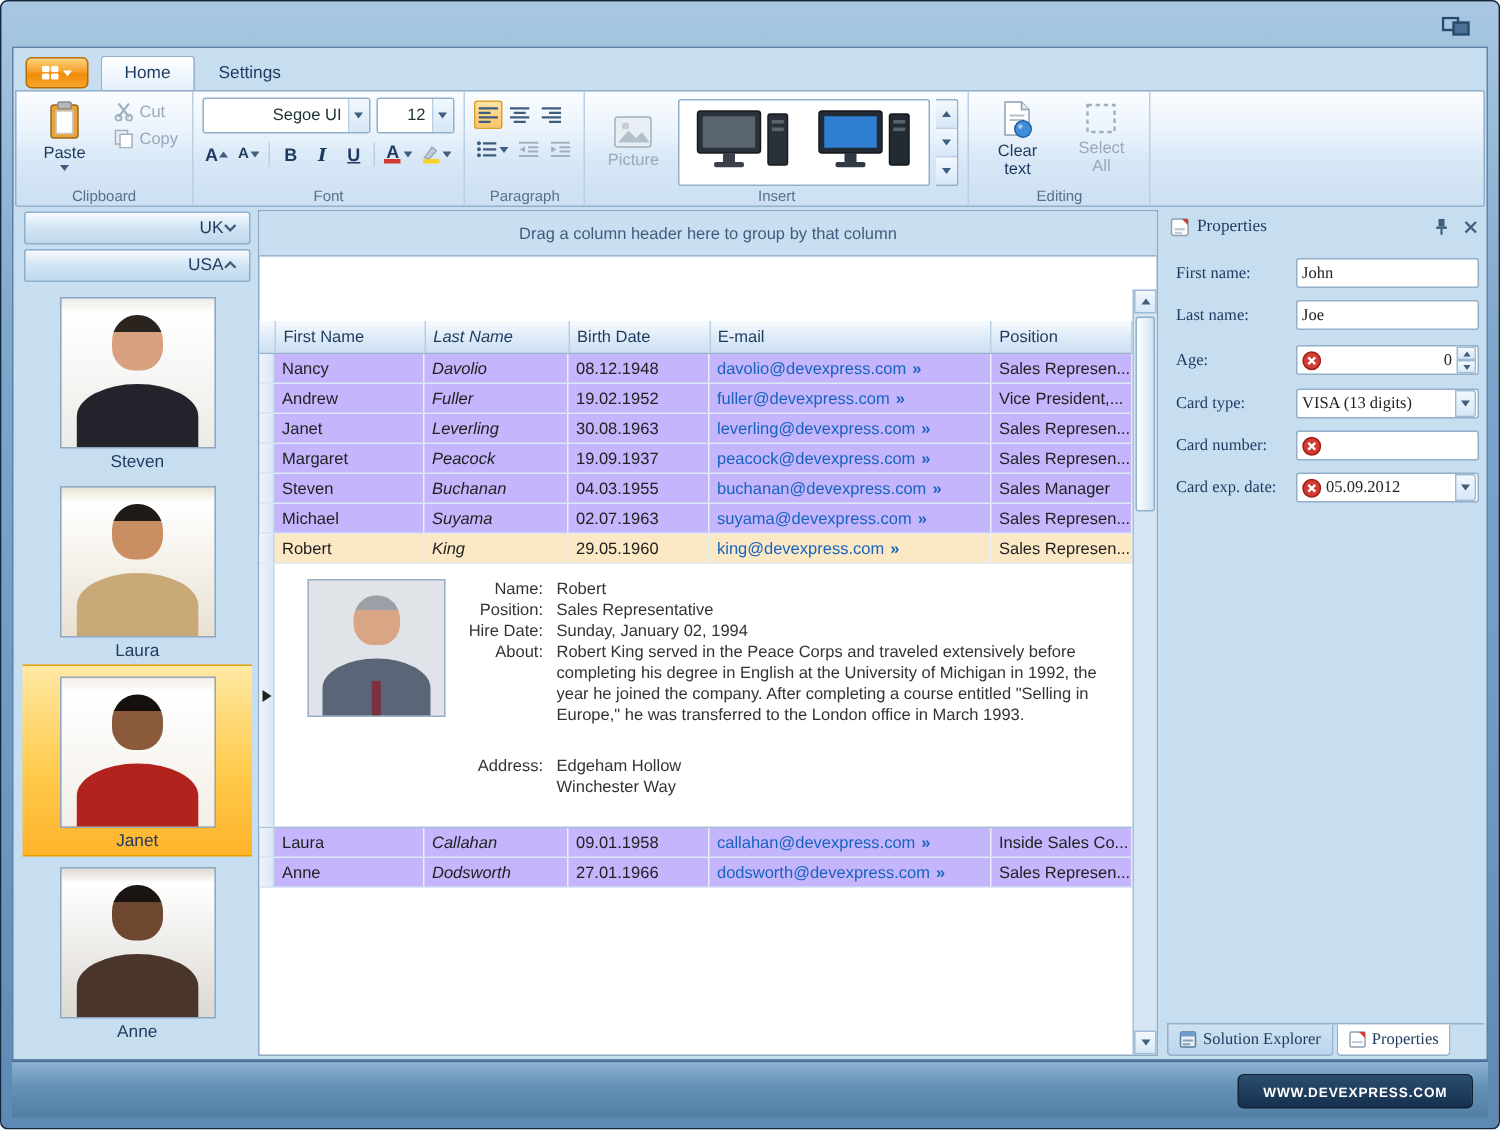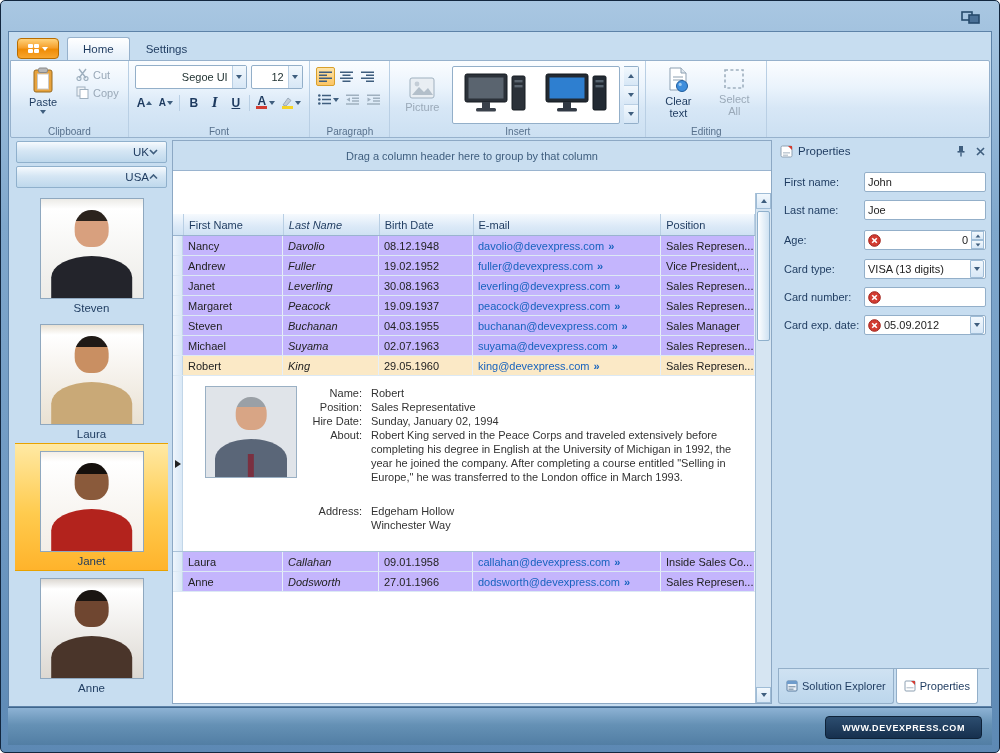--- a/index.html
+++ b/index.html
@@ -106,35 +106,35 @@
   .drow{display:flex;line-height:14px;margin-bottom:0px;}
   .dl{width:64px;text-align:right;padding-right:9px;flex:none;color:#333;}
   .dv{flex:1;}
 
   .vscroll{position:absolute;right:0;top:52px;bottom:0;width:16px;background:#d6e5f2;border-left:1px solid #aac2d8;}
   .varrow{position:absolute;left:0;right:0;height:16px;background:linear-gradient(#f2f8fd,#d7e7f6);border:1px solid #9fbcd6;display:flex;align-items:center;justify-content:center;cursor:pointer;}
   .varrow.top{top:0;} .varrow.bot{bottom:0;}
   .vthumb{position:absolute;left:1px;right:1px;top:18px;height:130px;background:linear-gradient(90deg,#fdfeff,#cfe2f2);border:1px solid #8fb0cc;border-radius:2px;cursor:pointer;}
 
   
-  .propspanel{position:absolute;left:767px;top:0;width:215px;height:564px;}
+  .propspanel{position:absolute;left:767px;top:0;width:215px;height:564px;font-family:Liberation Serif, serif;}
   .phdr{height:22px;display:flex;align-items:center;gap:5px;padding:0 4px;font-size:11.5px;color:#1d3a5f;}
   .phdr .sp{flex:1;}
   .pico{width:14px;height:14px;display:flex;align-items:center;justify-content:center;cursor:pointer;}
   .pfield{position:absolute;left:6px;right:5px;height:20px;}
   .plabel{position:absolute;left:2px;top:4px;font-size:11px;color:#1d3a5f;white-space:nowrap;}
   .pinput{position:absolute;left:82px;right:0;top:0;height:20px;background:#fff;border:1px solid #93afc9;border-radius:2px;
     display:flex;align-items:center;padding:0 3px;font-size:11px;color:#222;gap:3px;}
   .pinput .sp{flex:1;}
   .spin{width:13px;height:18px;display:flex;flex-direction:column;flex:none;margin-right:-2px;}
   .spin i{flex:1;display:flex;align-items:center;justify-content:center;background:linear-gradient(#f2f8fd,#d7e7f6);border:1px solid #9fbcd6;cursor:pointer;}
   .ddbtn{width:14px;height:18px;flex:none;margin-right:-2px;display:flex;align-items:center;justify-content:center;
     background:linear-gradient(#f2f8fd,#d7e7f6);border:1px solid #9fbcd6;border-radius:0 2px 2px 0;cursor:pointer;}
 
-  .docktabs{position:absolute;left:2px;right:2px;bottom:0;height:36px;display:flex;gap:2px;border-top:1px solid #93afc9;padding-top:0;text-align:center;}
+  .docktabs{position:absolute;left:2px;right:2px;bottom:0;height:22px;display:flex;gap:2px;border-top:1px solid #93afc9;padding-top:0;text-align:center;}
   .dtab{display:flex;align-items:center;gap:4px;padding:0 7px;font-size:11px;color:#1d3a5f;cursor:pointer;
     border:1px solid #93afc9;border-top:none;border-radius:0 0 3px 3px;background:linear-gradient(#cfe2f2,#bcd6ec);white-space:nowrap;}
   .dtab.sel{background:#fff;}
 
   
   .statusbar{position:absolute;left:7px;right:7px;bottom:7px;height:38px;border-top:1px solid #3f668c;
     background:linear-gradient(180deg,#8db2d4,#6591b5 45%,#527ea4);}
   .badge{position:absolute;right:10px;top:8px;height:23px;padding:0 16px;display:flex;align-items:center;
     background:linear-gradient(#2c4d6f,#16304e);border:1px solid #0e2238;border-radius:4px;
     color:#fff;font-size:9px;letter-spacing:.6px;font-weight:bold;}

